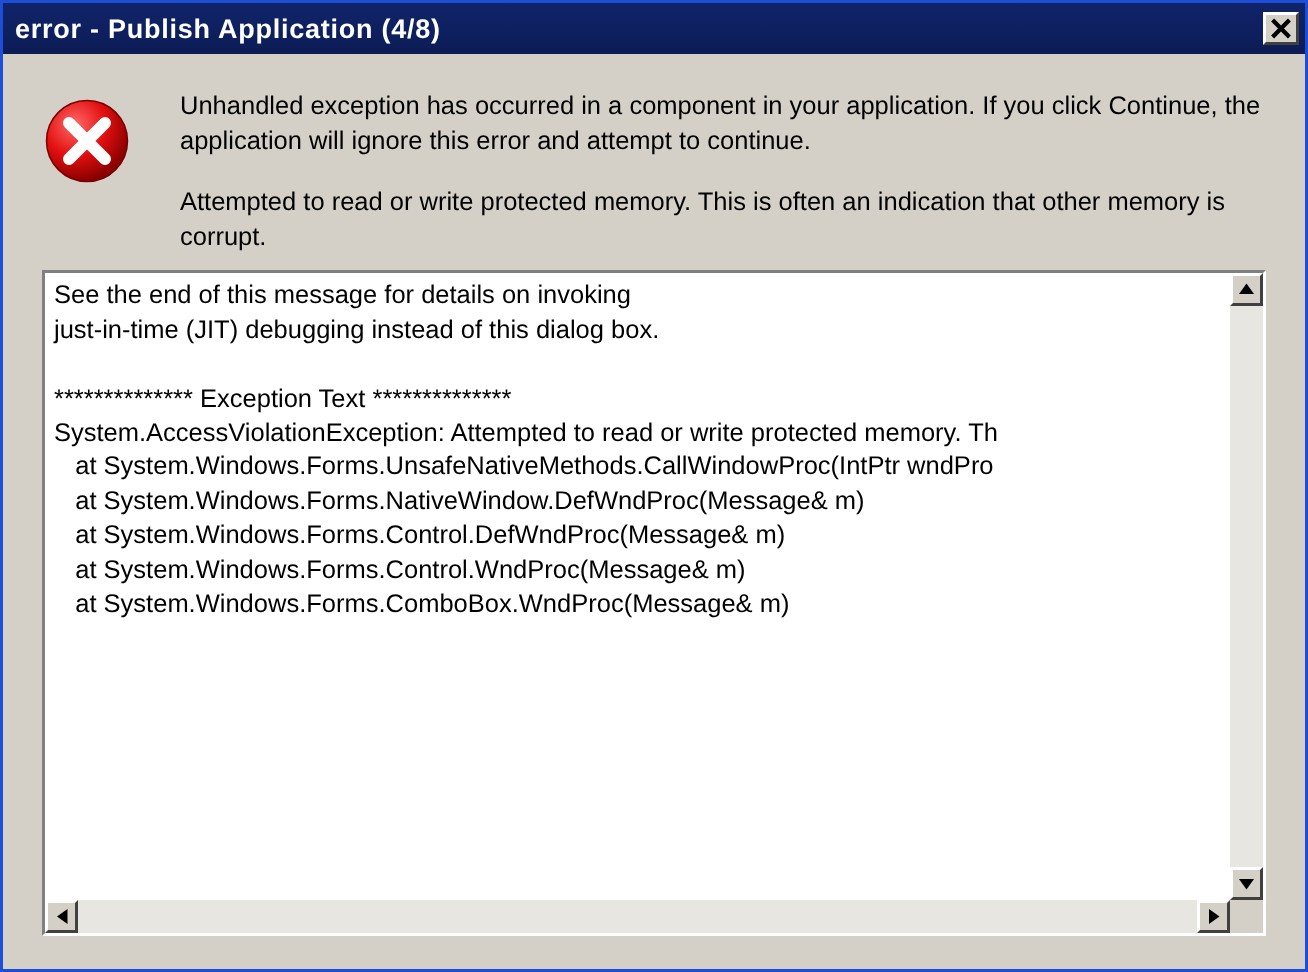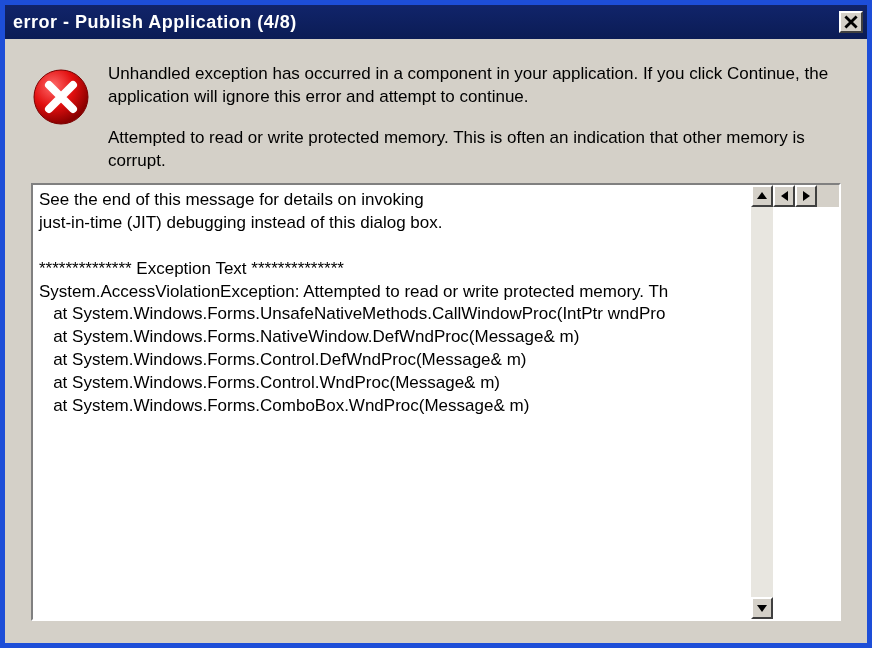--- a/index.html
+++ b/index.html
@@ -5,21 +5,21 @@
   * { box-sizing: border-box; }
   html, body {
     margin: 0; padding: 0;
     width: 872px; height: 648px;
     font-family: "Century Gothic", "Futura", "Trebuchet MS", Arial, sans-serif;
     background: #fff;
   }
   .window {
     width: 872px; height: 648px;
     background: #d4d0c8;
-    border: 5px solid #1d4ed8;
+    border: 2px solid #1d4ed8;
     display: flex; flex-direction: column;
   }
   
   .titlebar {
     height: 34px;
     background: linear-gradient(to bottom, #11246a 0%, #0b1c55 100%);
     display: flex; align-items: center; justify-content: space-between;
     padding: 0 4px 0 8px;
   }
   .titlebar-title {
@@ -31,21 +31,21 @@
     background: #d4d0c8;
     border-top: 2px solid #fff; border-left: 2px solid #fff;
     border-right: 2px solid #404040; border-bottom: 2px solid #404040;
     display: flex; align-items: center; justify-content: center;
     cursor: pointer;
   }
   .titlebar-close svg { width: 14px; height: 14px; }
   
   .content {
     padding: 24px 26px 10px 26px;
-    display: flex; gap: 17px; align-items: flex-start;
+    display: flex; gap: 32px; align-items: flex-start;
   }
   .error-icon {
     flex-shrink: 0;
     width: 60px; height: 60px;
     margin-top: 4px;
   }
   .msg-block {
     flex: 1;
     font-size: 17px;
     line-height: 1.35;
@@ -124,21 +124,21 @@
   .tri-down-s { border-left:5px solid transparent; border-right:5px solid transparent; border-top:7px solid #000; }
   .tri-left-s { border-top:5px solid transparent; border-bottom:5px solid transparent; border-right:7px solid #000; }
   .tri-right-s { border-top:5px solid transparent; border-bottom:5px solid transparent; border-left:7px solid #000; }
   .corner {
     width: 22px; height: 22px;
     background: #d4d0c8;
   }
   .details-outer {
     flex: 1;
     margin: 0 26px 22px 26px;
-    display: flex; flex-direction: row;
+    display: flex; flex-direction: column;
     border-top: 2px solid #808080; border-left: 2px solid #808080;
     border-right: 2px solid #fff; border-bottom: 2px solid #fff;
     background: #fff;
   }
   .details-main {
     flex: 1; display: flex; overflow: hidden;
   }
   .hscroll-row {
     height: 22px; display: flex;
   }

